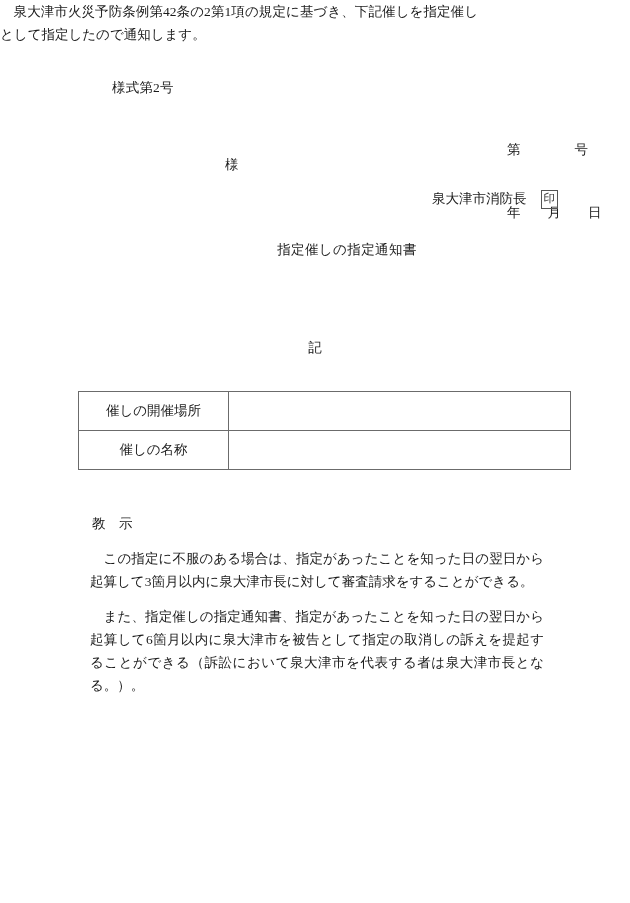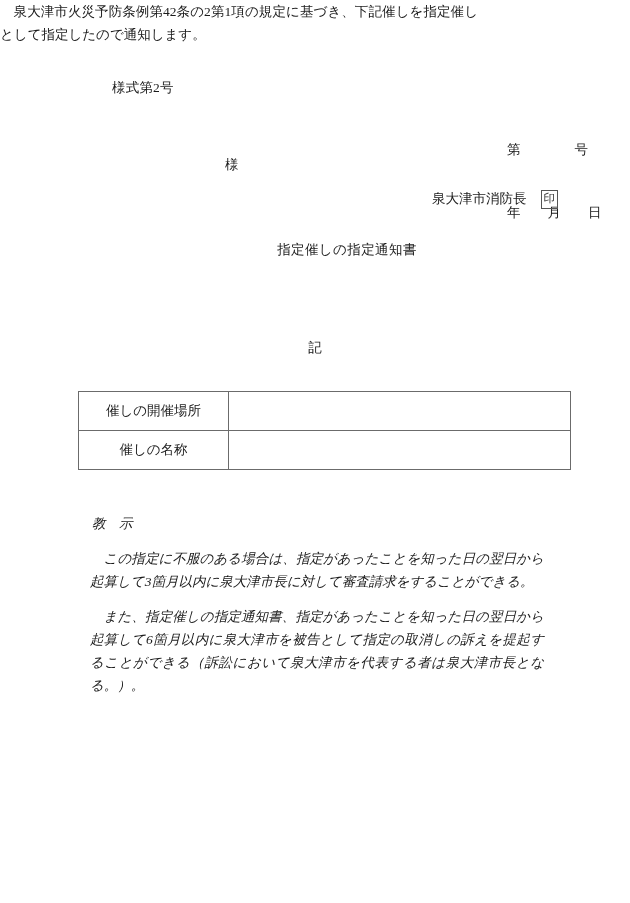--- a/index.html
+++ b/index.html
@@ -114,21 +114,20 @@
     padding: 0 6px;
   }
 
   
   .notice {
     position: absolute;
     left: 78px; top: 512px;
     width: 478px;
     font-size: 13.5px;
     line-height: 23px;
-    font-style: italic;
   }
   .notice-heading {
     white-space: pre;
     margin: 0 0 0 14px;
   }
   .notice-para {
     margin: 12px;
     text-align: justify;
     text-justify: inter-character;
   }

